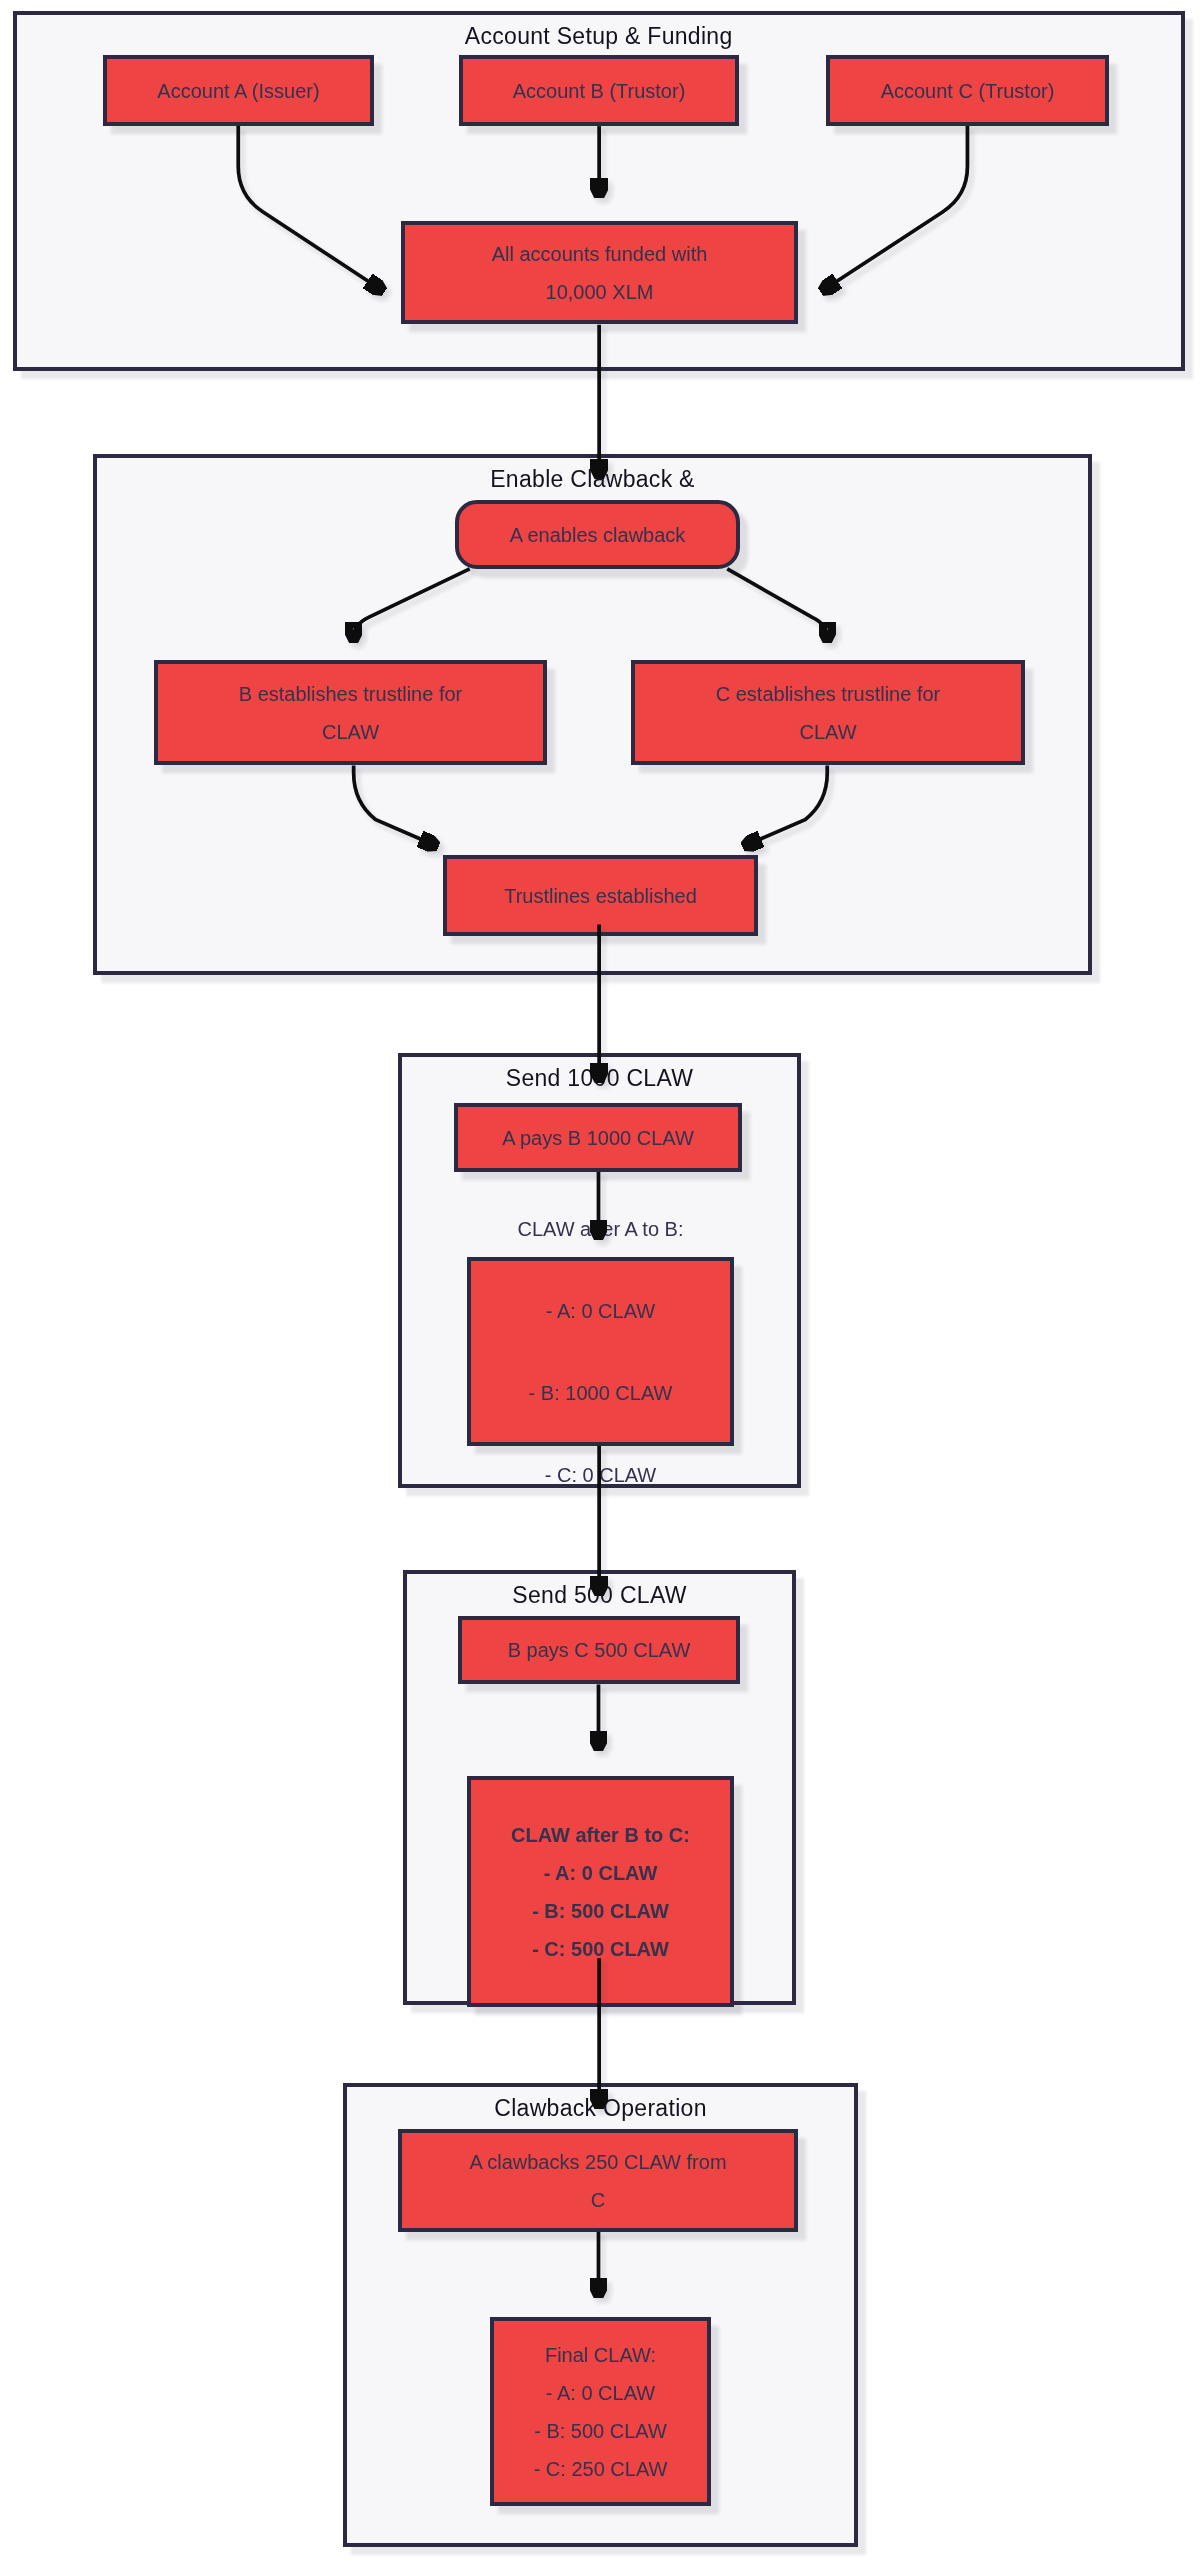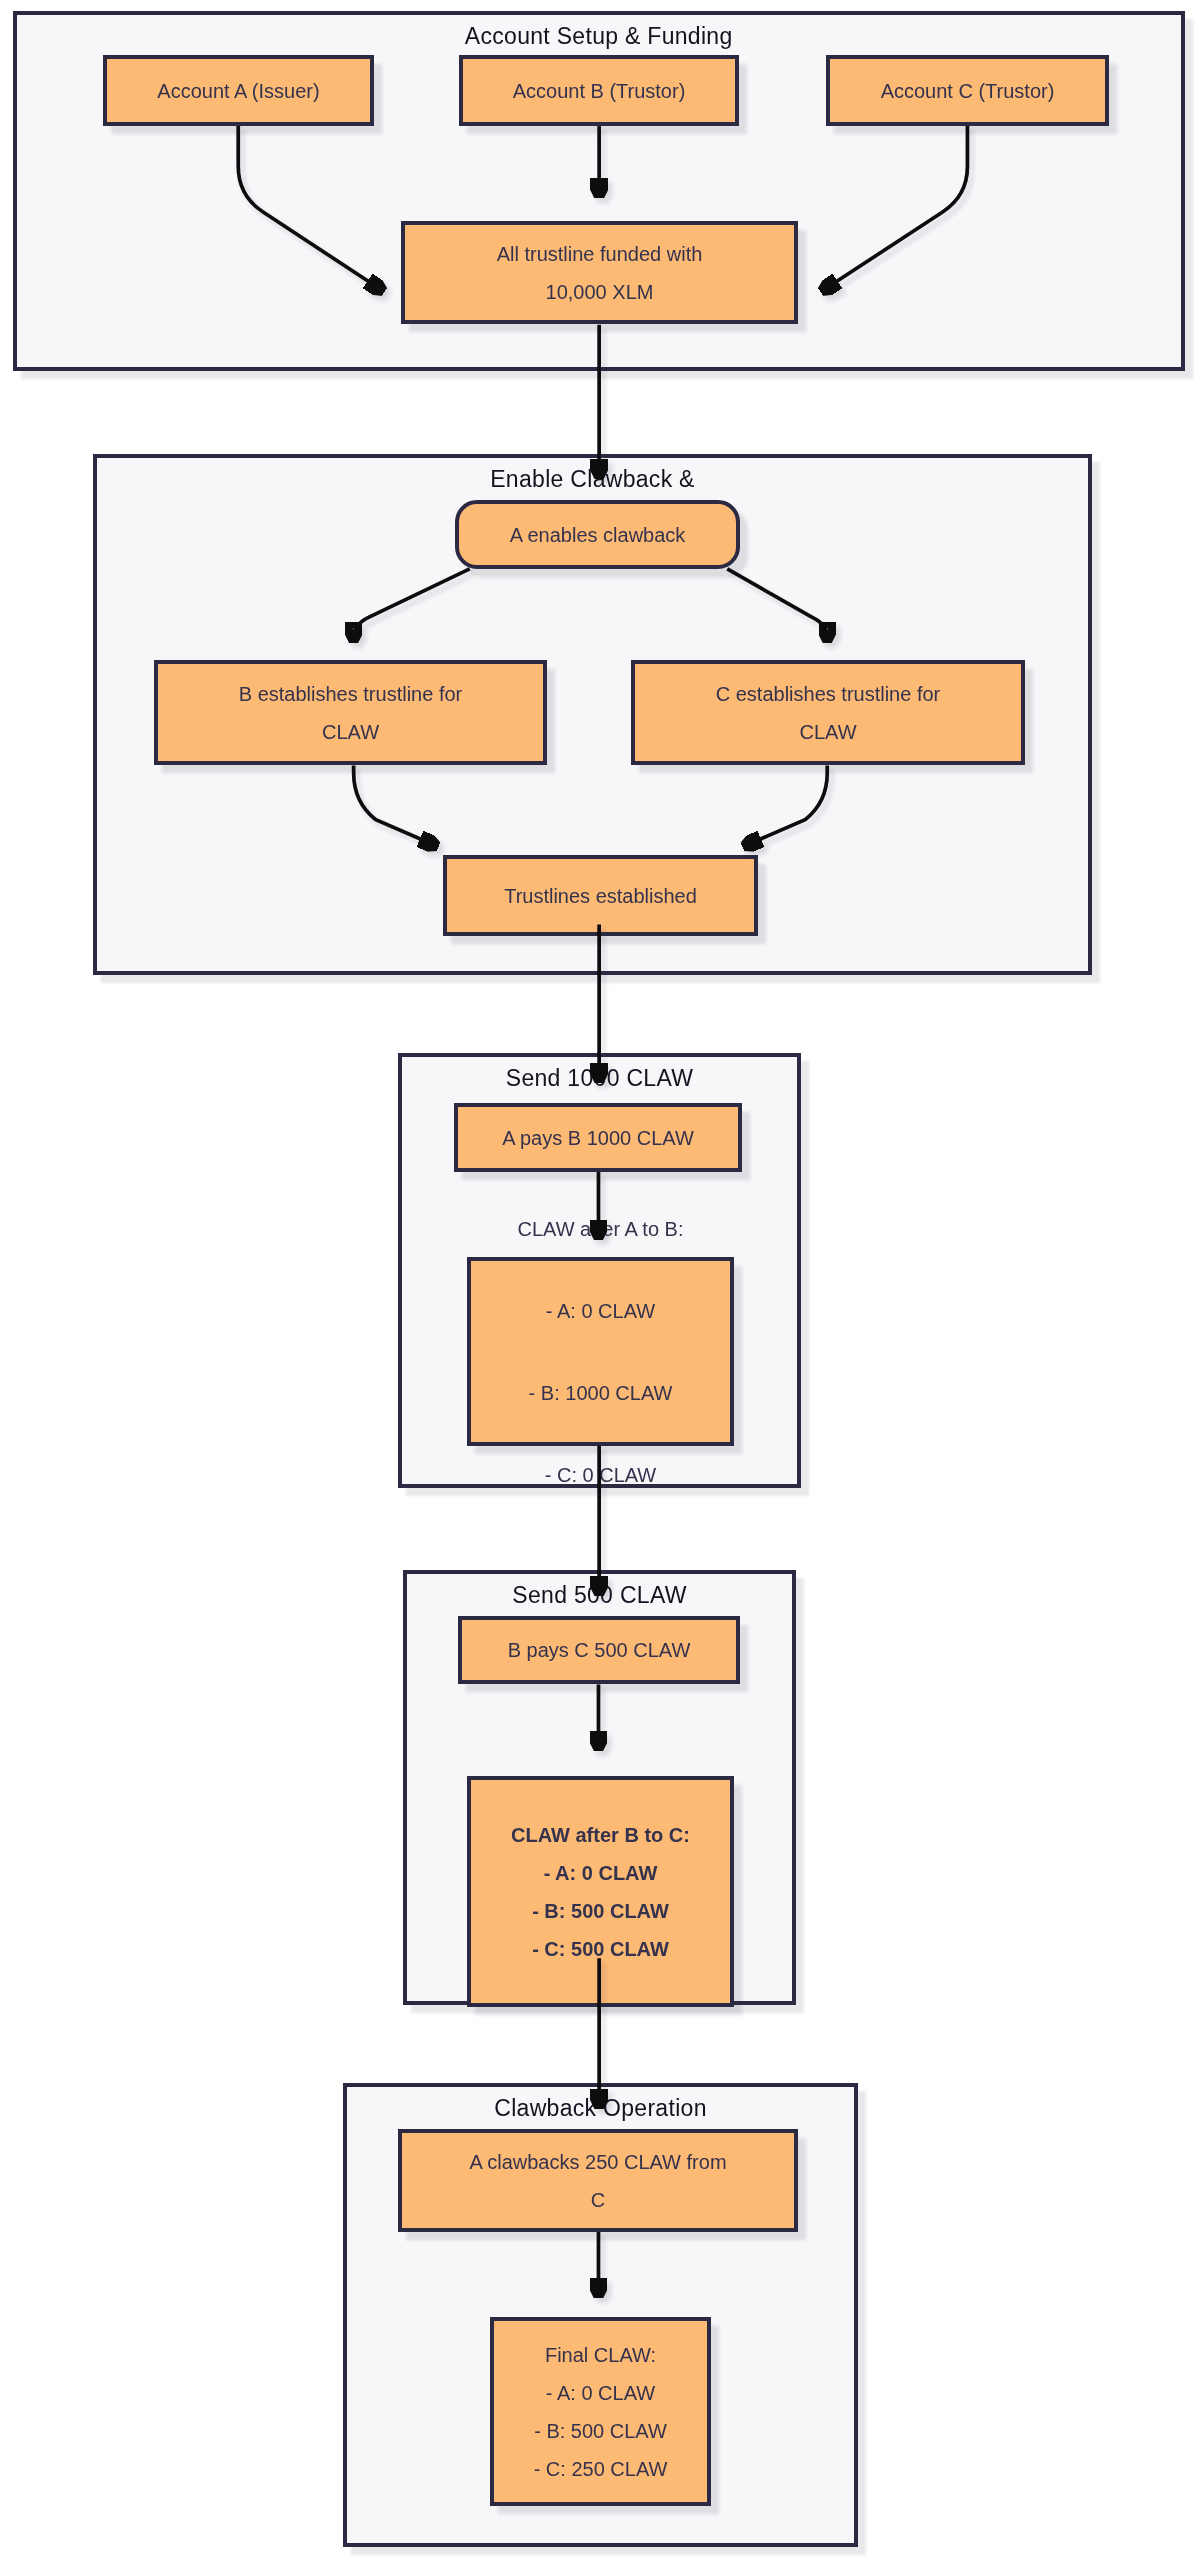--- a/index.html
+++ b/index.html
@@ -11,21 +11,21 @@
     position:absolute;box-sizing:border-box;
     background:#f7f7f9;border:4px solid #2c2a42;
     box-shadow:8px 8px 2.7px rgba(44,42,66,0.10);
   }
   .section-title{
     position:absolute;left:0;right:0;top:8px;text-align:center;
     font-size:23px;color:#14121f;letter-spacing:0.3px;
   }
   .node{
     position:absolute;box-sizing:border-box;
-    background:#fdba74;border:4px solid #2c2a42;
+    background:#ef4444;border:4px solid #2c2a42;
     box-shadow:8px 8.7px 3.4px rgba(44,42,66,0.12);
     display:flex;flex-direction:column;align-items:center;justify-content:center;
     font-size:20px;line-height:38px;color:#34324d;text-align:center;
     white-space:nowrap;
   }
   svg.edges{position:absolute;left:0;top:0;pointer-events:none;}
   svg.edges path{fill:none;stroke:#09090f;stroke-width:5.5px;}
 </style>
 </head>
 <body>
@@ -58,21 +58,21 @@
 
   <div class="node" style="left:459px;top:55px;width:280px;height:71px;">
     <span>Account B (Trustor)</span>
   </div>
 
   <div class="node" style="left:826px;top:55px;width:283px;height:71px;">
     <span>Account C (Trustor)</span>
   </div>
 
   <div class="node" style="left:401px;top:221px;width:397px;height:103px;">
-    <span>All trustline funded with</span>
+    <span>All accounts funded with</span>
     <span>10,000 XLM</span>
   </div>
 
   <div class="node" style="left:455px;top:500px;width:285px;height:69px;border-radius:22px;">
     <span>A enables clawback</span>
   </div>
 
   <div class="node" style="left:154px;top:660px;width:393px;height:105px;">
     <span>B establishes trustline for</span>
     <span>CLAW</span>

